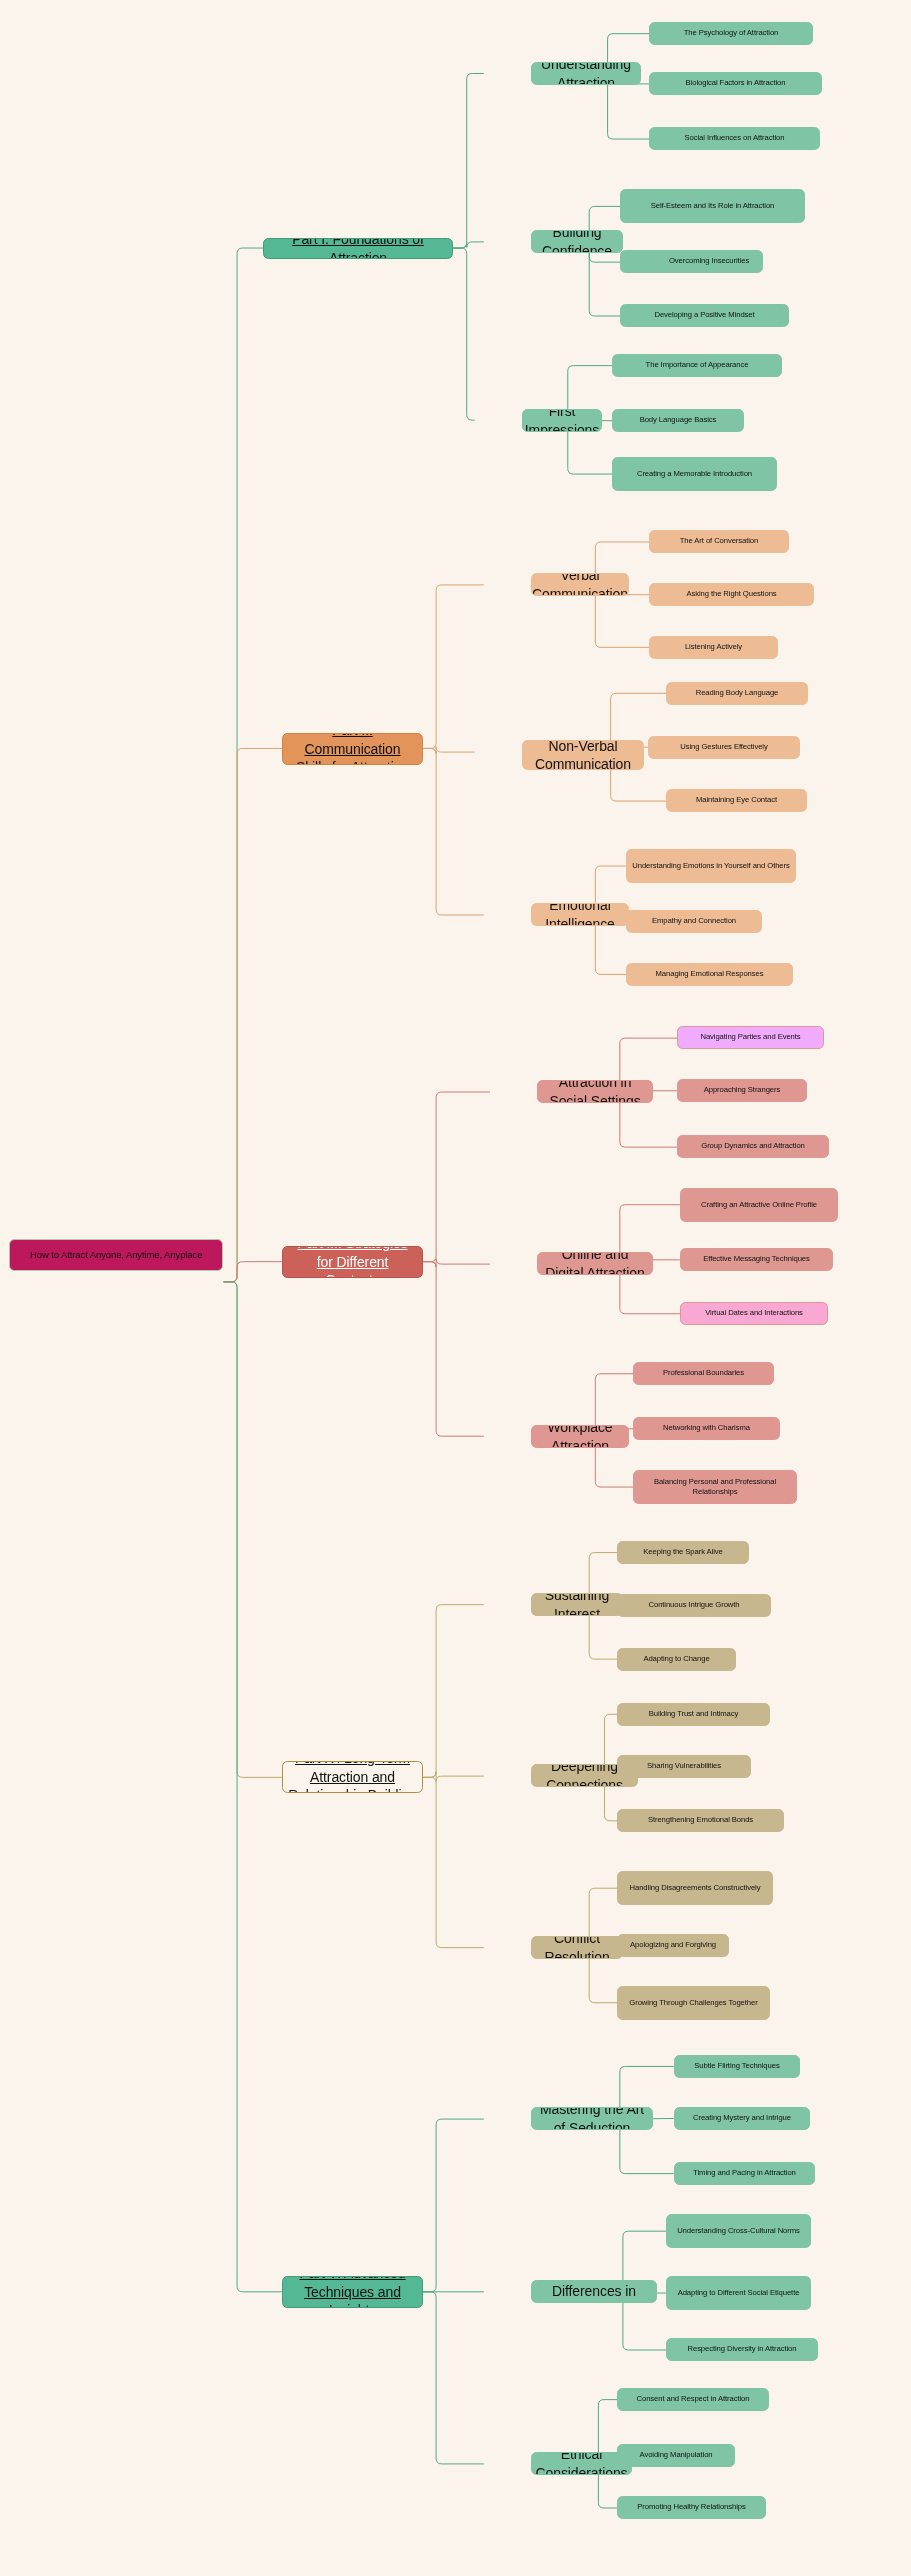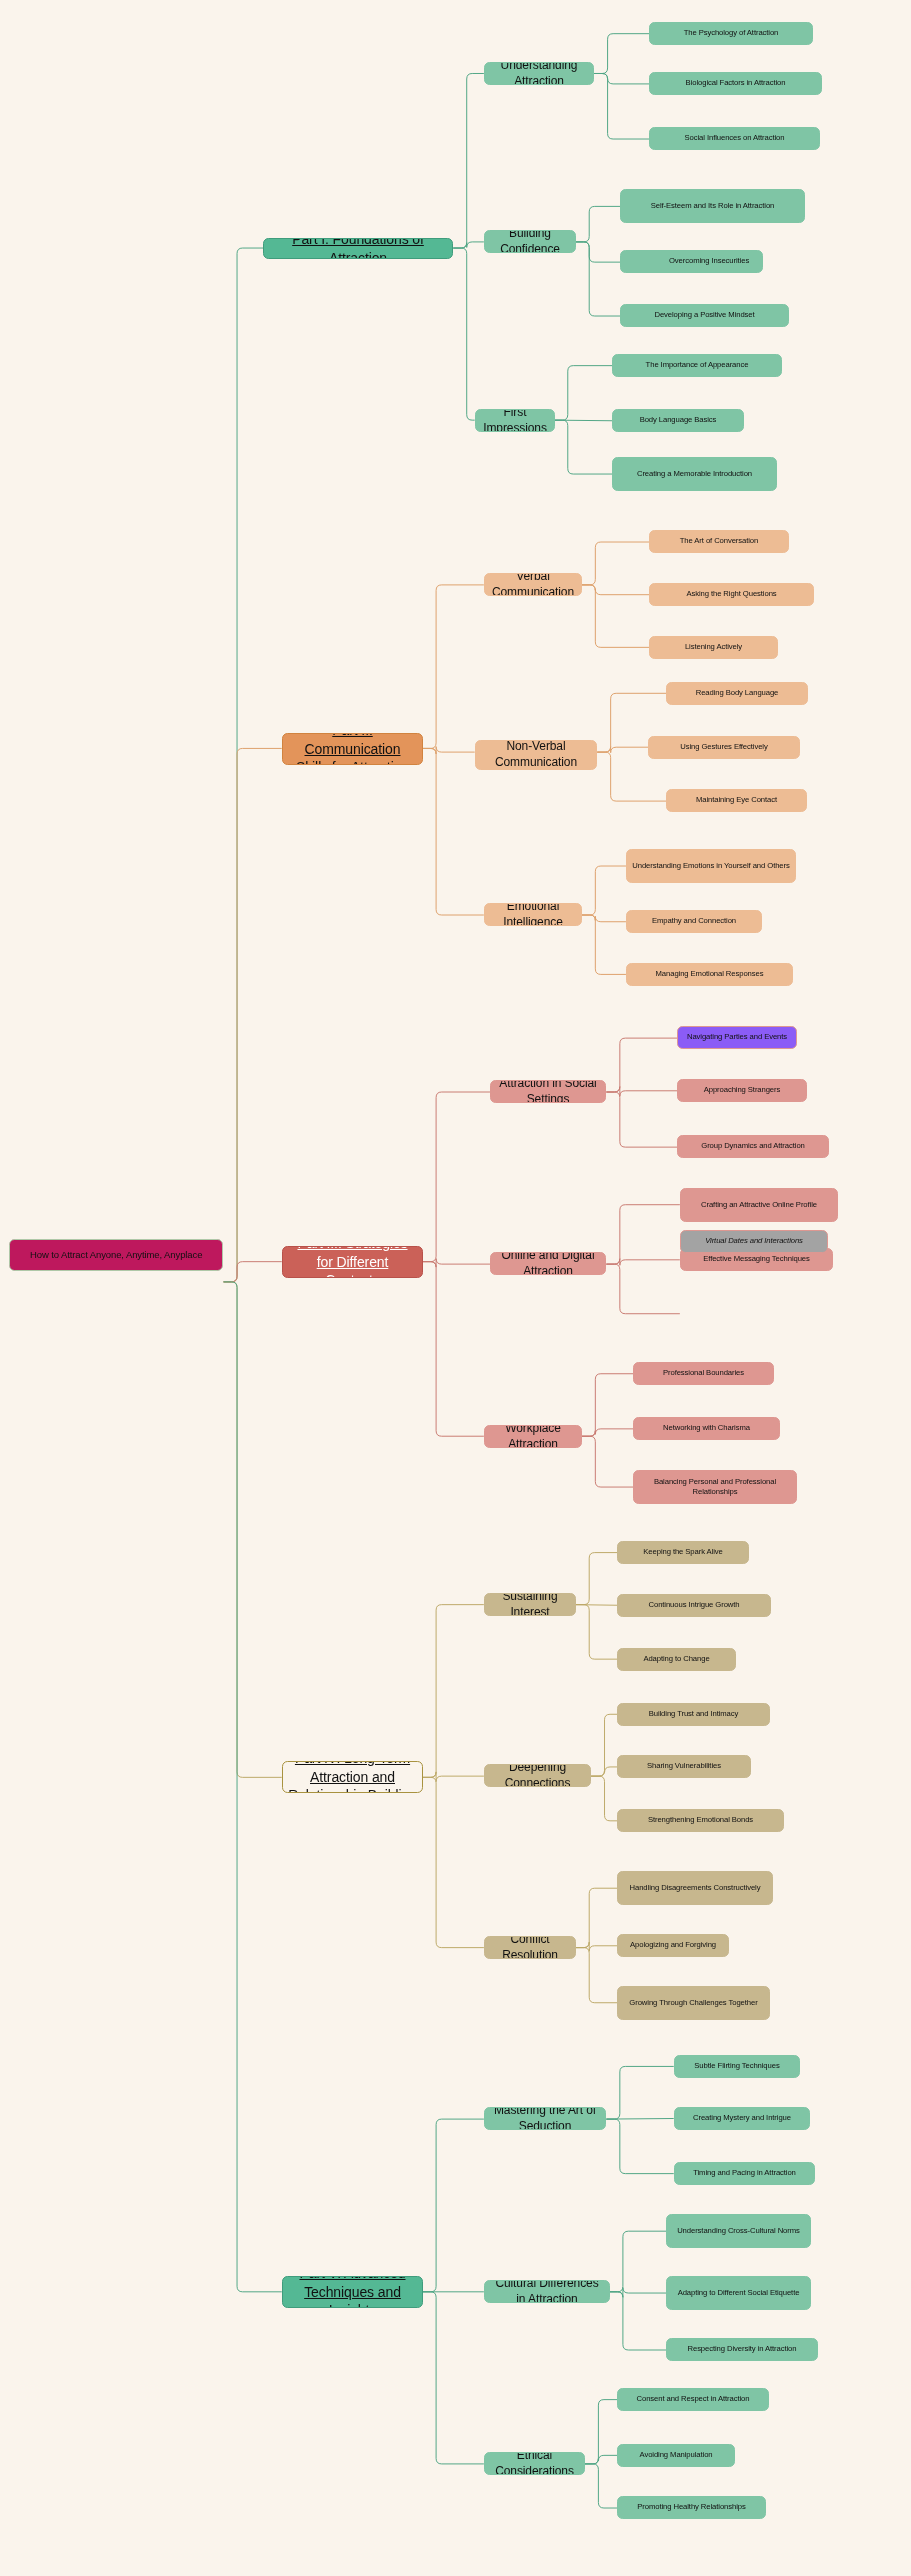--- a/index.html
+++ b/index.html
@@ -40,21 +40,22 @@
     overflow: hidden;
   }
   .node.root {
     font-size: 9.5px;
   }
   .node.lvl1 {
     font-size: 14px;
     text-decoration: underline;
   }
   .node.lvl2 {
-    font-size: 12px;
+    font-size: 14px;
+    margin-left: 47px;
   }
   .node.lvl3 {
     font-size: 7.7px;
   }
   .node.white-text { color: #FFFFFF; }
 </style>
 </head>
 <body>
 
 <div id="canvas">
@@ -147,27 +148,27 @@
     <div class="node lvl2" style="left: 475px; top: 740px; width: 122px; height: 30px; background: rgb(237, 188, 148); border: 0.6px solid rgb(237, 188, 148); color: rgb(17, 17, 17);">Non-Verbal Communication</div>
     <div class="node lvl3" style="left: 666px; top: 682px; width: 142px; height: 23px; background: rgb(237, 188, 148); border: 0.6px solid rgb(237, 188, 148); color: rgb(17, 17, 17);">Reading Body Language</div>
     <div class="node lvl3" style="left: 648px; top: 736px; width: 152px; height: 23px; background: rgb(237, 188, 148); border: 0.6px solid rgb(237, 188, 148); color: rgb(17, 17, 17);">Using Gestures Effectively</div>
     <div class="node lvl3" style="left: 666px; top: 789px; width: 141px; height: 23px; background: rgb(237, 188, 148); border: 0.6px solid rgb(237, 188, 148); color: rgb(17, 17, 17);">Maintaining Eye Contact</div>
     <div class="node lvl2" style="left: 484px; top: 903px; width: 98px; height: 23px; background: rgb(237, 188, 148); border: 0.6px solid rgb(237, 188, 148); color: rgb(17, 17, 17);">Emotional Intelligence</div>
     <div class="node lvl3" style="left: 626px; top: 849px; width: 170px; height: 34px; background: rgb(237, 188, 148); border: 0.6px solid rgb(237, 188, 148); color: rgb(17, 17, 17);">Understanding Emotions in Yourself and Others</div>
     <div class="node lvl3" style="left: 626px; top: 910px; width: 136px; height: 23px; background: rgb(237, 188, 148); border: 0.6px solid rgb(237, 188, 148); color: rgb(17, 17, 17);">Empathy and Connection</div>
     <div class="node lvl3" style="left: 626px; top: 963px; width: 167px; height: 23px; background: rgb(237, 188, 148); border: 0.6px solid rgb(237, 188, 148); color: rgb(17, 17, 17);">Managing Emotional Responses</div>
     <div class="node lvl1 white-text" style="left: 282px; top: 1246px; width: 141px; height: 32px; background: rgb(203, 97, 88); border: 0.6px solid rgb(184, 81, 74); color: rgb(255, 255, 255);">Part III: Strategies for Different Contexts</div>
     <div class="node lvl2" style="left: 490px; top: 1080px; width: 116px; height: 23px; background: rgb(222, 151, 145); border: 0.6px solid rgb(222, 151, 145); color: rgb(17, 17, 17);">Attraction in Social Settings</div>
-    <div class="node lvl3" style="left: 677px; top: 1026px; width: 120px; height: 23px; background: #8b5cf6; border: 0.6px solid rgb(222, 151, 145); color: rgb(17, 17, 17);">Navigating Parties and Events</div>
+    <div class="node lvl3" style="left: 677px; top: 1026px; width: 147px; height: 23px; background: #f0abfc; border: 0.6px solid rgb(222, 151, 145); color: rgb(17, 17, 17);">Navigating Parties and Events</div>
     <div class="node lvl3" style="left: 677px; top: 1079px; width: 130px; height: 23px; background: rgb(222, 151, 145); border: 0.6px solid rgb(222, 151, 145); color: rgb(17, 17, 17);">Approaching Strangers</div>
     <div class="node lvl3" style="left: 677px; top: 1135px; width: 152px; height: 23px; background: rgb(222, 151, 145); border: 0.6px solid rgb(222, 151, 145); color: rgb(17, 17, 17);">Group Dynamics and Attraction</div>
     <div class="node lvl2" style="left: 490px; top: 1252px; width: 116px; height: 23px; background: rgb(222, 151, 145); border: 0.6px solid rgb(222, 151, 145); color: rgb(17, 17, 17);">Online and Digital Attraction</div>
     <div class="node lvl3" style="left: 680px; top: 1188px; width: 158px; height: 34px; background: rgb(222, 151, 145); border: 0.6px solid rgb(222, 151, 145); color: rgb(17, 17, 17);">Crafting an Attractive Online Profile</div>
     <div class="node lvl3" style="left: 680px; top: 1248px; width: 153px; height: 23px; background: rgb(222, 151, 145); border: 0.6px solid rgb(222, 151, 145); color: rgb(17, 17, 17);">Effective Messaging Techniques</div>
-    <div class="node lvl3" style="left: 680px; top: 1230px; width: 148px; height: 23px; background: #a3a3a3; border: 0.6px solid rgb(222, 151, 145); color: rgb(17, 17, 17); font-style: italic;">Virtual Dates and Interactions</div>
+    <div class="node lvl3" style="left: 680px; top: 1302px; width: 148px; height: 23px; background: #f9a8d4; border: 0.6px solid rgb(222, 151, 145); color: rgb(17, 17, 17);">Virtual Dates and Interactions</div>
     <div class="node lvl2" style="left: 484px; top: 1425px; width: 98px; height: 23px; background: rgb(222, 151, 145); border: 0.6px solid rgb(222, 151, 145); color: rgb(17, 17, 17);">Workplace Attraction</div>
     <div class="node lvl3" style="left: 633px; top: 1362px; width: 141px; height: 23px; background: rgb(222, 151, 145); border: 0.6px solid rgb(222, 151, 145); color: rgb(17, 17, 17);">Professional Boundaries</div>
     <div class="node lvl3" style="left: 633px; top: 1417px; width: 147px; height: 23px; background: rgb(222, 151, 145); border: 0.6px solid rgb(222, 151, 145); color: rgb(17, 17, 17);">Networking with Charisma</div>
     <div class="node lvl3" style="left: 633px; top: 1470px; width: 164px; height: 34px; background: rgb(222, 151, 145); border: 0.6px solid rgb(222, 151, 145); color: rgb(17, 17, 17);">Balancing Personal and Professional Relationships</div>
     <div class="node lvl1" style="left: 282px; top: 1761px; width: 141px; height: 32px; border: 0.6px solid rgb(168, 146, 63); color: rgb(17, 17, 17);">Part IV: Long-Term Attraction and Relationship Building</div>
     <div class="node lvl2" style="left: 484px; top: 1593px; width: 92px; height: 23px; background: rgb(199, 183, 142); border: 0.6px solid rgb(199, 183, 142); color: rgb(17, 17, 17);">Sustaining Interest</div>
     <div class="node lvl3" style="left: 617px; top: 1541px; width: 132px; height: 23px; background: rgb(199, 183, 142); border: 0.6px solid rgb(199, 183, 142); color: rgb(17, 17, 17);">Keeping the Spark Alive</div>
     <div class="node lvl3" style="left: 617px; top: 1594px; width: 154px; height: 23px; background: rgb(199, 183, 142); border: 0.6px solid rgb(199, 183, 142); color: rgb(17, 17, 17);">Continuous Intrigue Growth</div>
     <div class="node lvl3" style="left: 617px; top: 1648px; width: 119px; height: 23px; background: rgb(199, 183, 142); border: 0.6px solid rgb(199, 183, 142); color: rgb(17, 17, 17);">Adapting to Change</div>
     <div class="node lvl2" style="left: 484px; top: 1764px; width: 107px; height: 23px; background: rgb(199, 183, 142); border: 0.6px solid rgb(199, 183, 142); color: rgb(17, 17, 17);">Deepening Connections</div>

